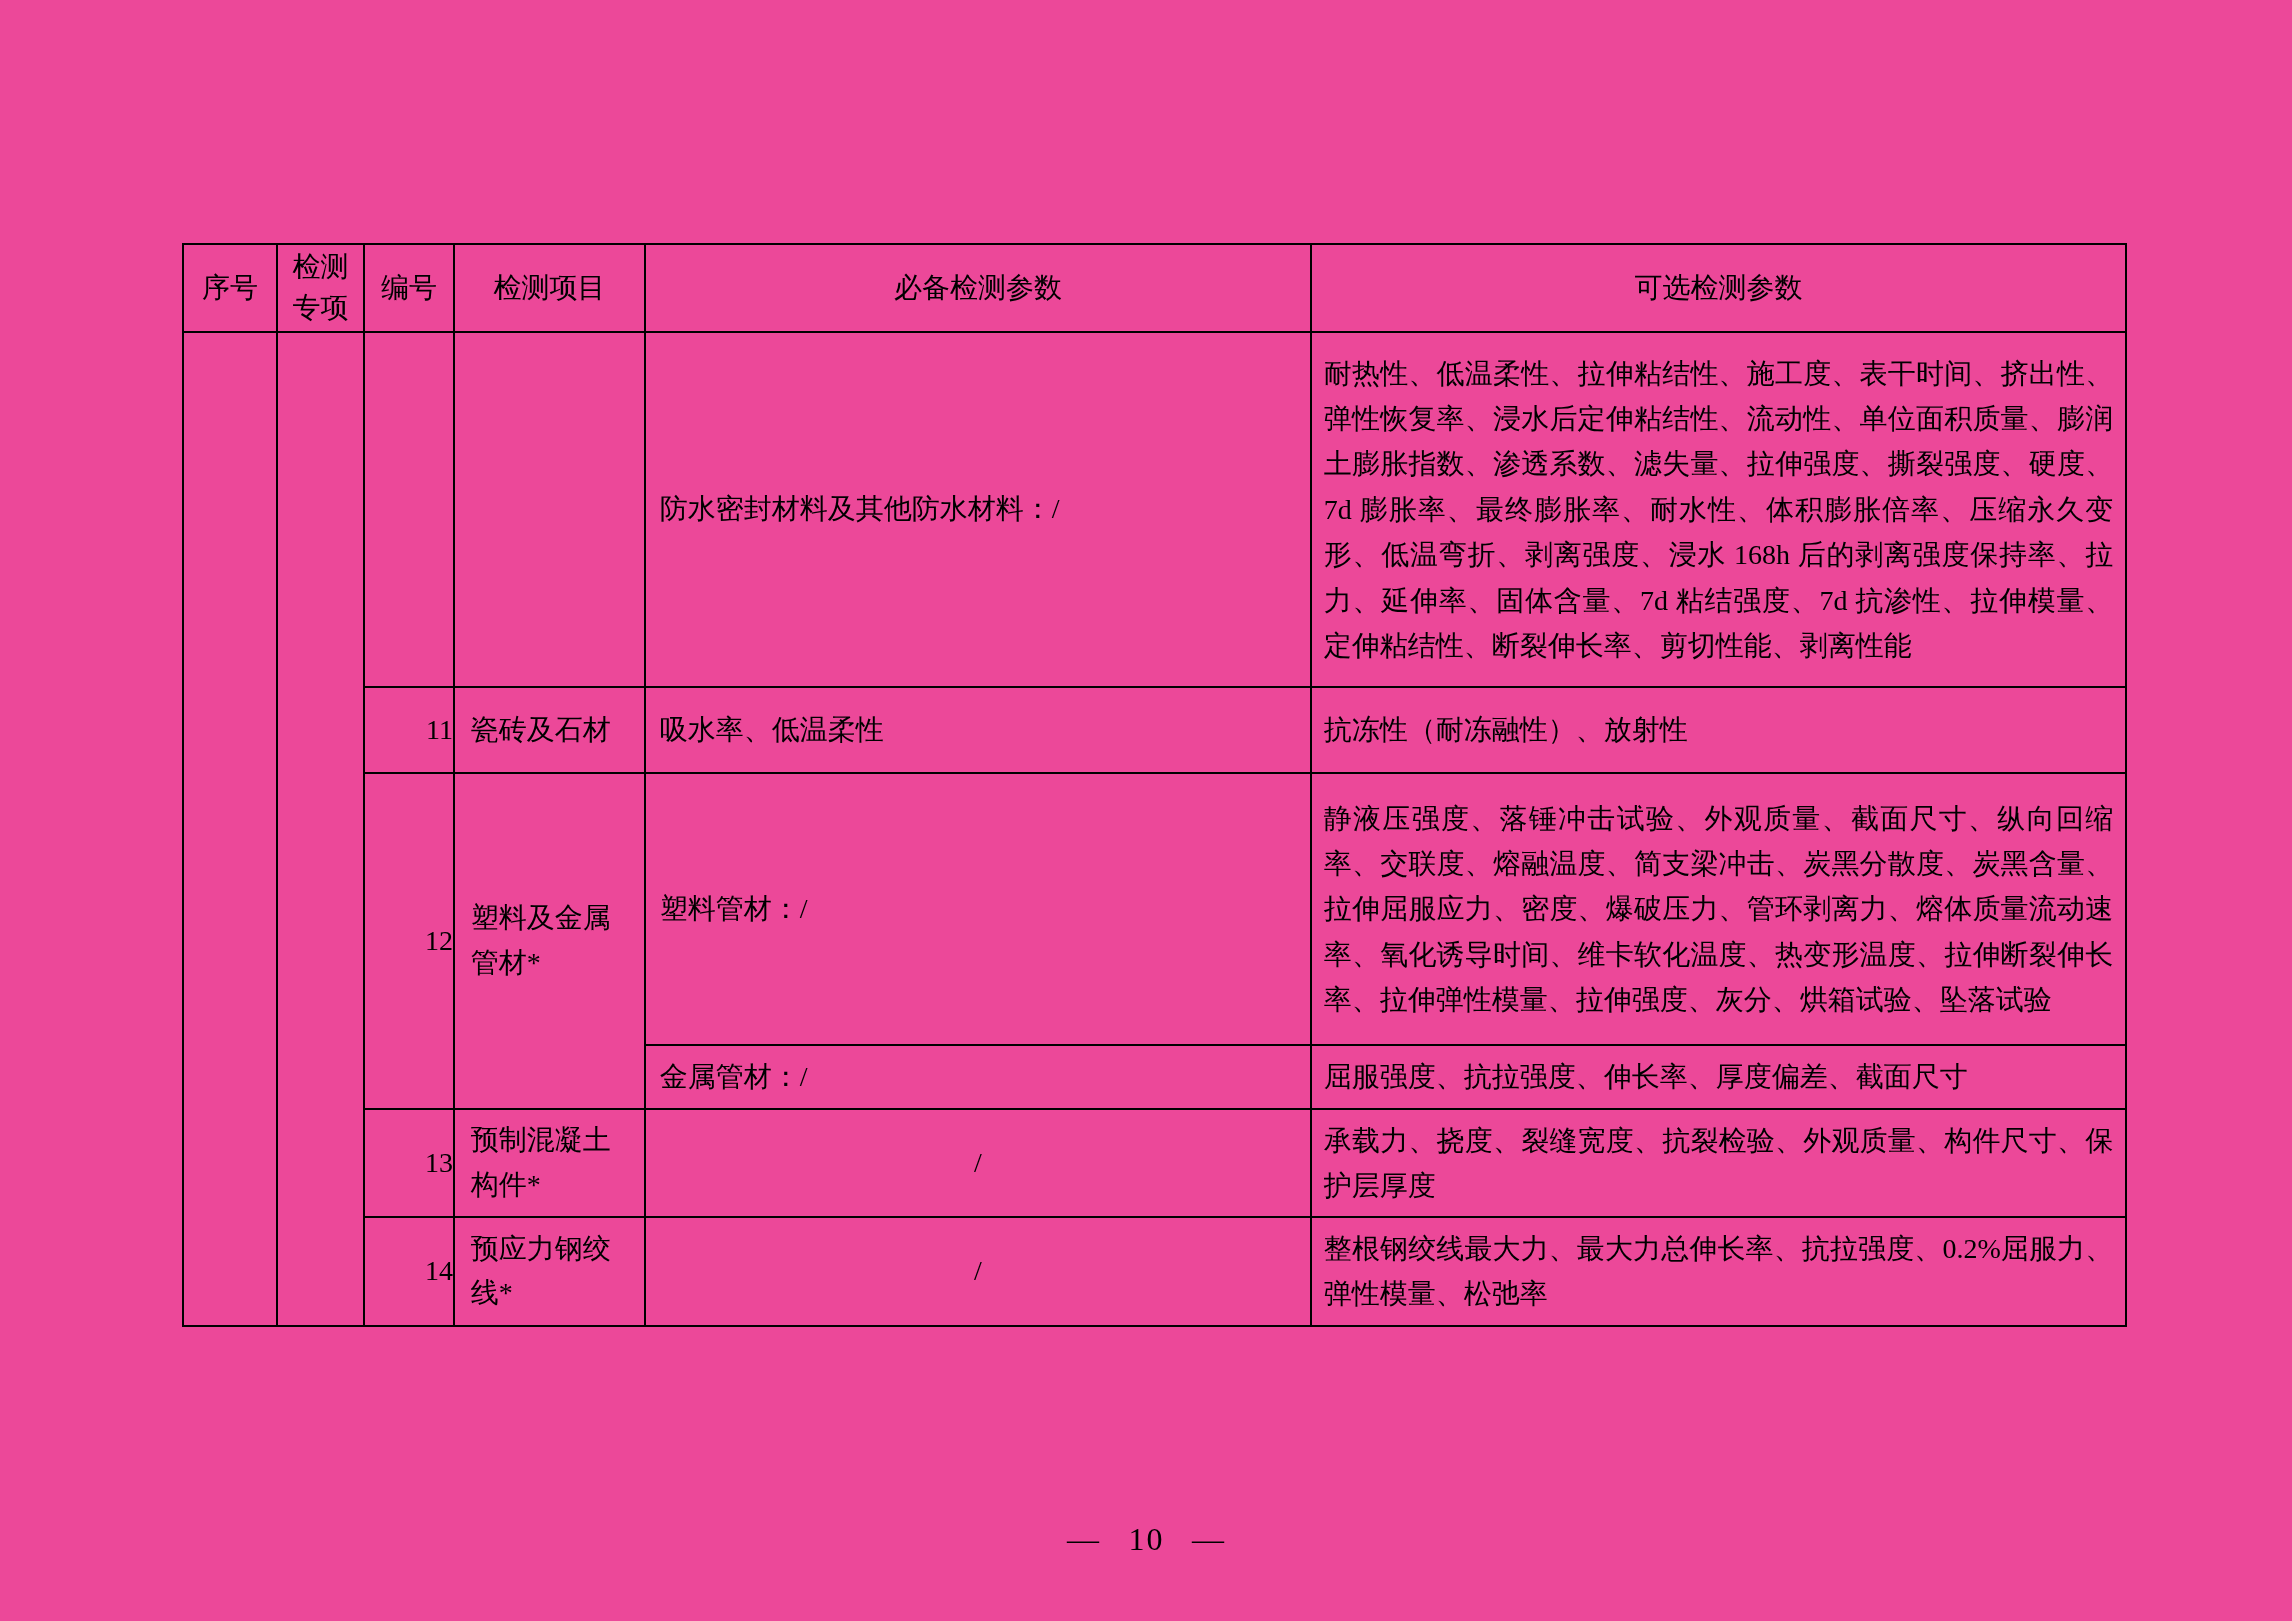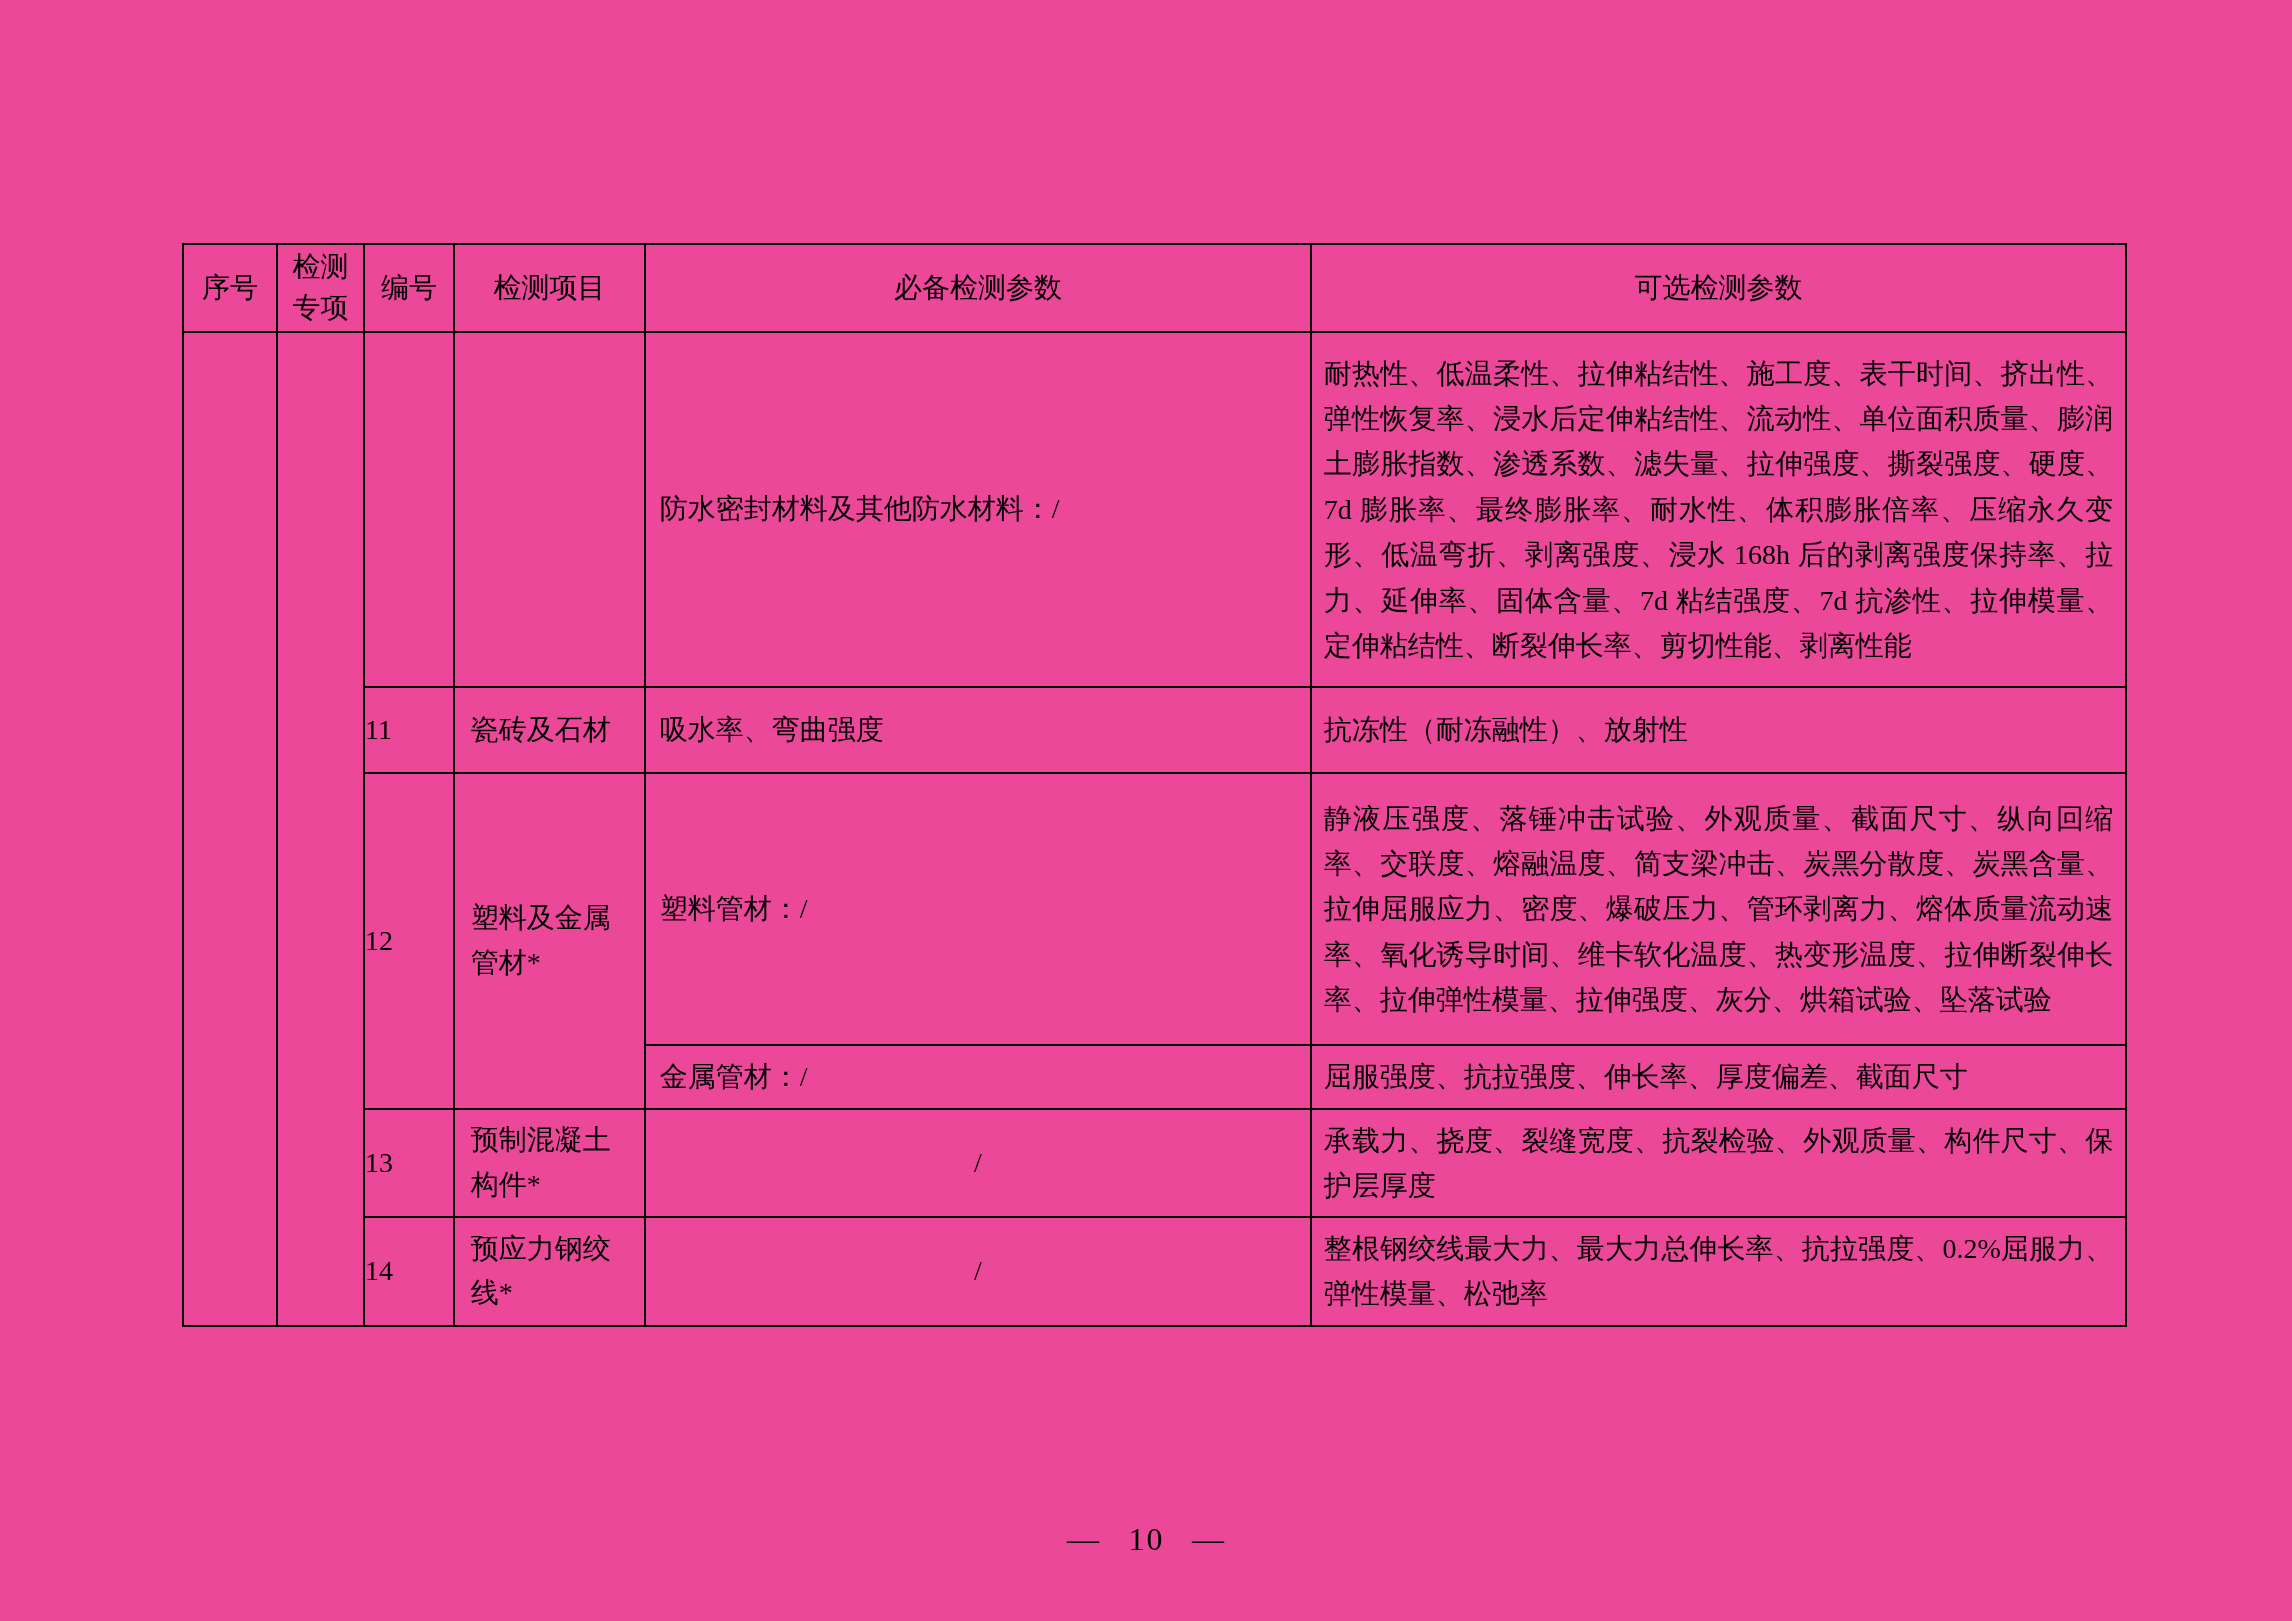--- a/index.html
+++ b/index.html
@@ -33,21 +33,21 @@
   }
   tr.h-header   { height: 88px; }
   tr.h-rowA     { height: 355px; }
   tr.h-row11    { height: 86px; }
   tr.h-row12a   { height: 272px; }
   tr.h-row12b   { height: 64px; }
   tr.h-row13    { height: 92px; }
   tr.h-row14    { height: 106px; }
   th.hdr { text-align: center; font-size: 29px; line-height: 1.45; padding: 0 3.9px; }
   td.c-serial, td.c-spec { text-align: center; }
-  td.c-code { text-align: left; }
+  td.c-code { text-align: right; }
   td.c-item { padding: 0 15.7px; line-height: 1.6; }
   td.c-req  { text-align: left; padding: 0 13.7px; line-height: 1.6; border-radius: 23px; }
   td.c-req.center { text-align: center; padding: 0; }
   td.c-opt  { text-align: justify; padding: 7.8px 11.8px; line-height: 1.62; }
   .footer {
     position: absolute;
     top: 1521px;
     left: 50%;
     transform: translateX(-50%);
     font-size: 32px;
@@ -85,21 +85,21 @@
         <td class="c-serial" rowspan="6"></td>
         <td class="c-spec" rowspan="6"></td>
         <td class="c-code"></td>
         <td class="c-item"></td>
         <td class="c-req">防水密封材料及其他防水材料：/</td>
         <td class="c-opt">耐热性、低温柔性、拉伸粘结性、施工度、表干时间、挤出性、弹性恢复率、浸水后定伸粘结性、流动性、单位面积质量、膨润土膨胀指数、渗透系数、滤失量、拉伸强度、撕裂强度、硬度、7d 膨胀率、最终膨胀率、耐水性、体积膨胀倍率、压缩永久变形、低温弯折、剥离强度、浸水 168h 后的剥离强度保持率、拉力、延伸率、固体含量、7d 粘结强度、7d 抗渗性、拉伸模量、定伸粘结性、断裂伸长率、剪切性能、剥离性能</td>
       </tr>
       <tr class="h-row11">
         <td class="c-code">11</td>
         <td class="c-item">瓷砖及石材</td>
-        <td class="c-req">吸水率、弯曲强度</td>
+        <td class="c-req">吸水率、低温柔性</td>
         <td class="c-opt">抗冻性（耐冻融性）、放射性</td>
       </tr>
       <tr class="h-row12a">
         <td class="c-code" rowspan="2">12</td>
         <td class="c-item" rowspan="2">塑料及金属管材*</td>
         <td class="c-req">塑料管材：/</td>
         <td class="c-opt">静液压强度、落锤冲击试验、外观质量、截面尺寸、纵向回缩率、交联度、熔融温度、简支梁冲击、炭黑分散度、炭黑含量、拉伸屈服应力、密度、爆破压力、管环剥离力、熔体质量流动速率、氧化诱导时间、维卡软化温度、热变形温度、拉伸断裂伸长率、拉伸弹性模量、拉伸强度、灰分、烘箱试验、坠落试验</td>
       </tr>
       <tr class="h-row12b">
         <td class="c-req">金属管材：/</td>

